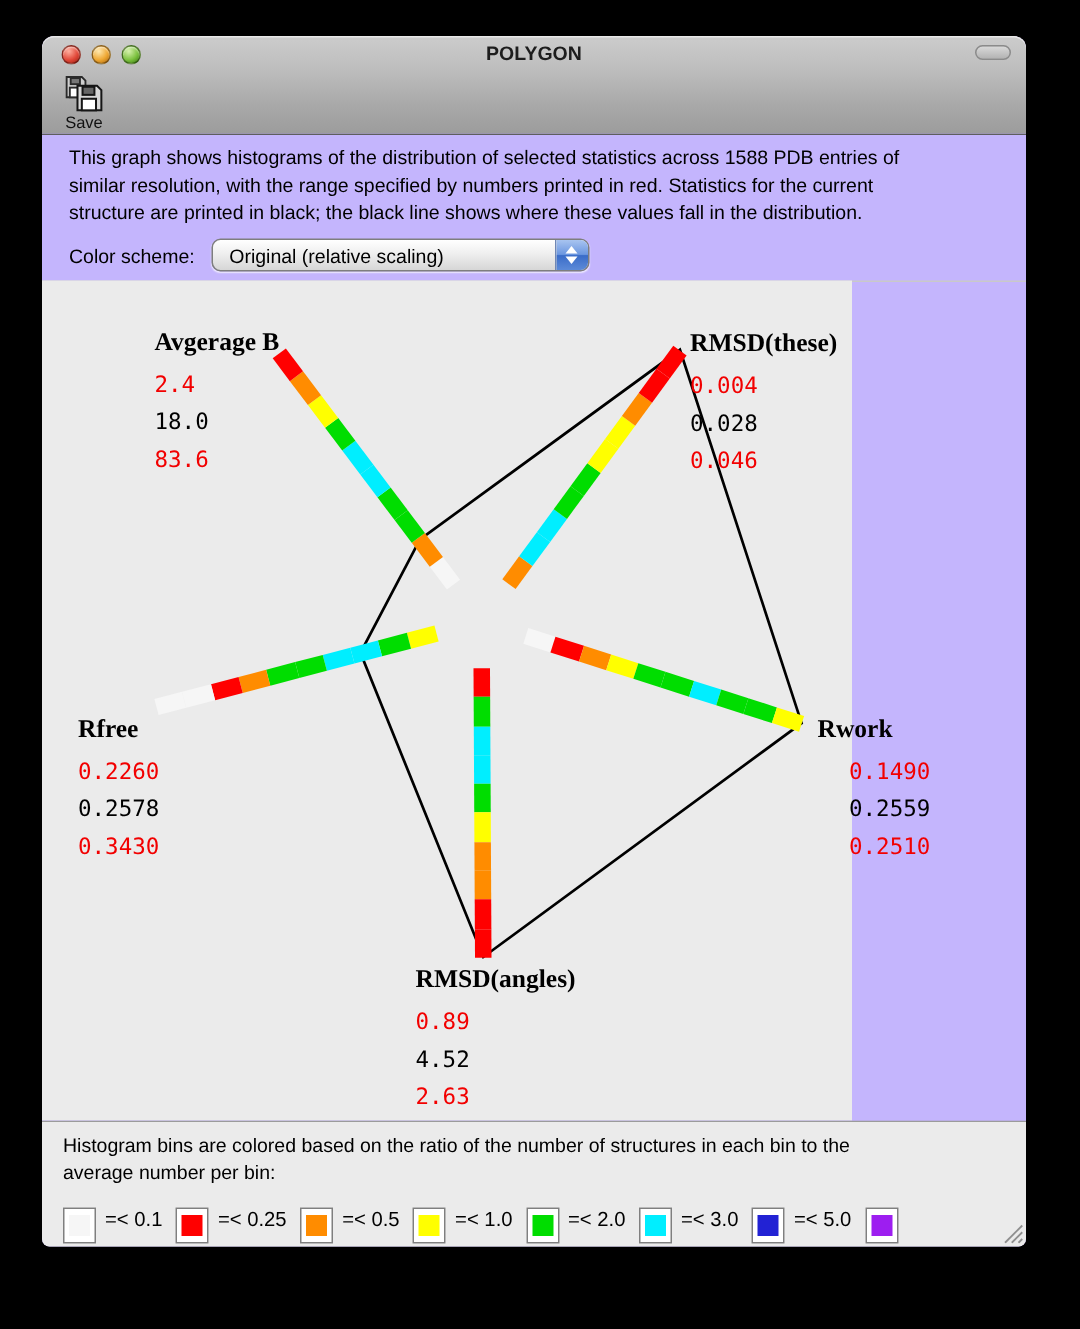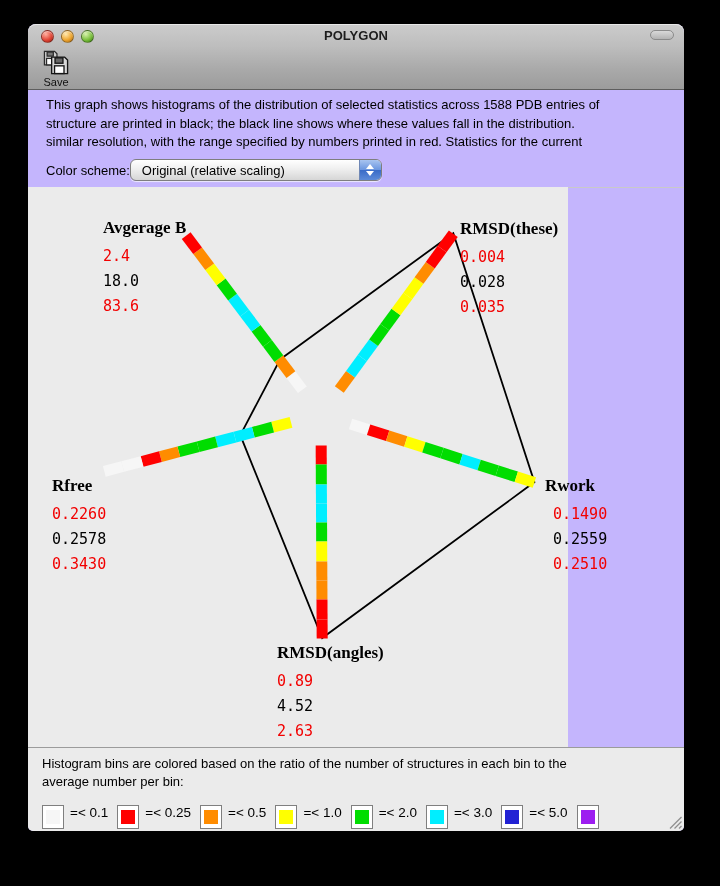--- a/index.html
+++ b/index.html
@@ -26,21 +26,21 @@
   .pill { position:absolute; right:10px; top:6px; width:24px; height:10px;
           border-radius:5px; border:1px solid #8b8b8b;
           background:linear-gradient(#d9d9d9,#b3b3b3); }
   .save-btn { position:absolute; left:11px; top:24px; width:34px; height:40px;
               display:flex; flex-direction:column; align-items:center; cursor:default; }
   .save-btn span { font-size:11px; color:#111; margin-top:1px; }
   
   .desc { position:absolute; left:18px; top:72px; width:625px;
           font-size:13px; line-height:18.5px; color:#000; }
   .scheme-row { position:absolute; left:18px; top:135px; display:flex;
-                align-items:center; }
+                align-items:center; gap:11px; }
   .scheme-label { font-size:13px; color:#000; }
   .popup { position:relative; width:252px; height:22px; border:1px solid #7e7e7e;
            border-radius:6px; background:linear-gradient(#ffffff,#efefef 45%,#d6d6d6);
            display:flex; align-items:center;
            box-shadow:0 1px 1px rgba(255,255,255,.7); }
   .popup-value { font-size:13px; color:#000; padding-left:11px; }
   .popup-cap { position:absolute; right:0; top:0; width:22px; height:20px;
                border-radius:0 5px 5px 0; border-left:1px solid #6f87b5;
                background:linear-gradient(#a8c4f0,#6c97e0 48%,#3a6cc8 52%,#5c8ad8);
                display:flex; flex-direction:column; align-items:center;
@@ -102,22 +102,22 @@
           <rect x="12.5" y="18.5" width="9.8" height="8" fill="#ffffff"></rect>
           <rect x="13" y="10.2" width="8.2" height="5.6" fill="#666666"></rect>
         </g>
       </svg>
       <span>Save</span>
     </div>
   </div>
 
   <div class="desc">
     <div>This graph shows histograms of the distribution of selected statistics across 1588 PDB entries of</div>
+    <div>similar resolution, with the range specified by numbers printed in red.  Statistics for the current</div>
     <div>structure are printed in black; the black line shows where these values fall in the distribution.</div>
-    <div>similar resolution, with the range specified by numbers printed in red.  Statistics for the current</div>
   </div>
 
   <div class="scheme-row">
     <span class="scheme-label">Color scheme:</span>
     <div class="popup">
       <span class="popup-value">Original (relative scaling)</span>
       <div class="popup-cap">
         <div class="tri up"></div>
         <div class="tri down"></div>
       </div>
@@ -150,35 +150,35 @@
         <div class="seg" style="background: rgb(0, 238, 255);"></div>
         <div class="seg" style="background: rgb(0, 221, 0);"></div>
         <div class="seg" style="background: rgb(0, 221, 0);"></div>
         <div class="seg" style="background: rgb(255, 255, 0);"></div>
         <div class="seg" style="background: rgb(255, 255, 0);"></div>
         <div class="seg" style="background: rgb(255, 140, 0);"></div>
         <div class="seg" style="background: rgb(255, 0, 0);"></div>
         <div class="seg" style="background: rgb(255, 0, 0);"></div>
       </div>
       <div class="axis-label" style="left: 432px; top: 32px;">RMSD(these)</div>
-      <div class="axis-values" style="left: 432px; top: 58px;"><div class="val-range">0.004</div><div class="val-current">0.028</div><div class="val-range">0.035</div></div>
+      <div class="axis-values" style="left: 432px; top: 58px;"><div class="val-range">0.004</div><div class="val-current">0.028</div><div class="val-range">0.046</div></div>
       <div class="bar" style="left: 293px; top: 221.5px; transform: rotate(17.7deg);">
         <div class="seg" style="background: rgb(246, 246, 246);"></div>
         <div class="seg" style="background: rgb(255, 0, 0);"></div>
         <div class="seg" style="background: rgb(255, 140, 0);"></div>
         <div class="seg" style="background: rgb(255, 255, 0);"></div>
         <div class="seg" style="background: rgb(0, 221, 0);"></div>
         <div class="seg" style="background: rgb(0, 221, 0);"></div>
         <div class="seg" style="background: rgb(0, 238, 255);"></div>
         <div class="seg" style="background: rgb(0, 221, 0);"></div>
         <div class="seg" style="background: rgb(0, 221, 0);"></div>
         <div class="seg" style="background: rgb(255, 255, 0);"></div>
       </div>
       <div class="axis-label" style="left: 517px; top: 289px;">Rwork</div>
-      <div class="axis-values" style="left: 525px; top: 315px; text-align: right;"><div class="val-range">0.1490</div><div class="val-current">0.2559</div><div class="val-range">0.2510</div></div>
+      <div class="axis-values" style="left: 538px; top: 315px; text-align: right;"><div class="val-range">0.1490</div><div class="val-current">0.2559</div><div class="val-range">0.2510</div></div>
       <div class="bar" style="left: 293px; top: 221.5px; transform: rotate(89.7deg);">
         <div class="seg" style="background: rgb(255, 0, 0);"></div>
         <div class="seg" style="background: rgb(0, 221, 0);"></div>
         <div class="seg" style="background: rgb(0, 238, 255);"></div>
         <div class="seg" style="background: rgb(0, 238, 255);"></div>
         <div class="seg" style="background: rgb(0, 221, 0);"></div>
         <div class="seg" style="background: rgb(255, 255, 0);"></div>
         <div class="seg" style="background: rgb(255, 140, 0);"></div>
         <div class="seg" style="background: rgb(255, 140, 0);"></div>
         <div class="seg" style="background: rgb(255, 0, 0);"></div>

